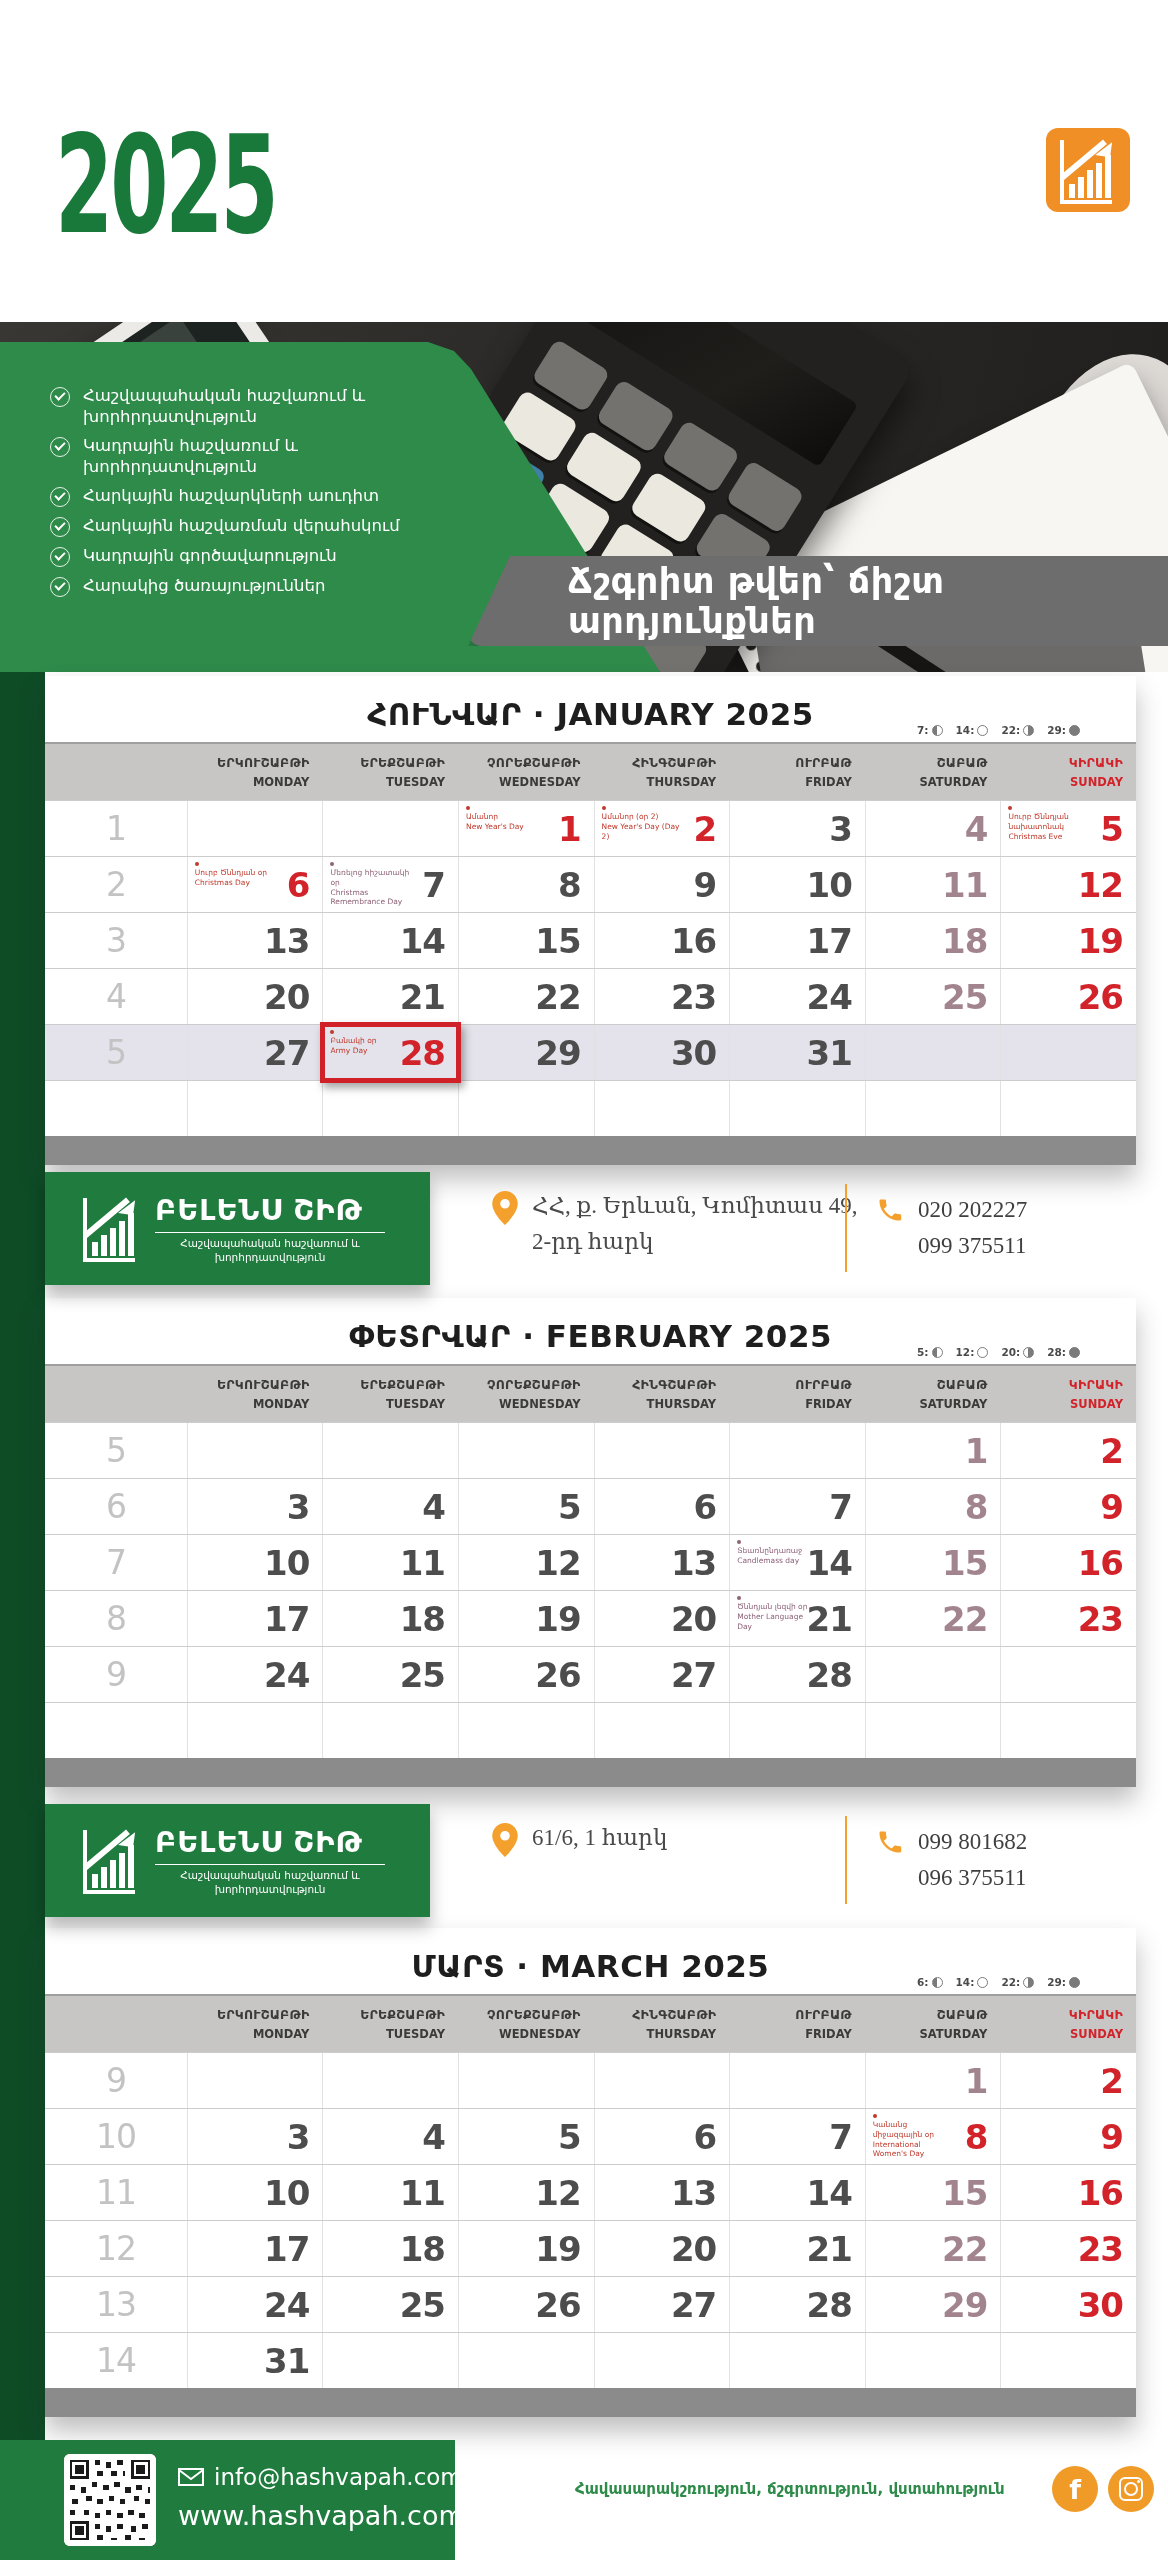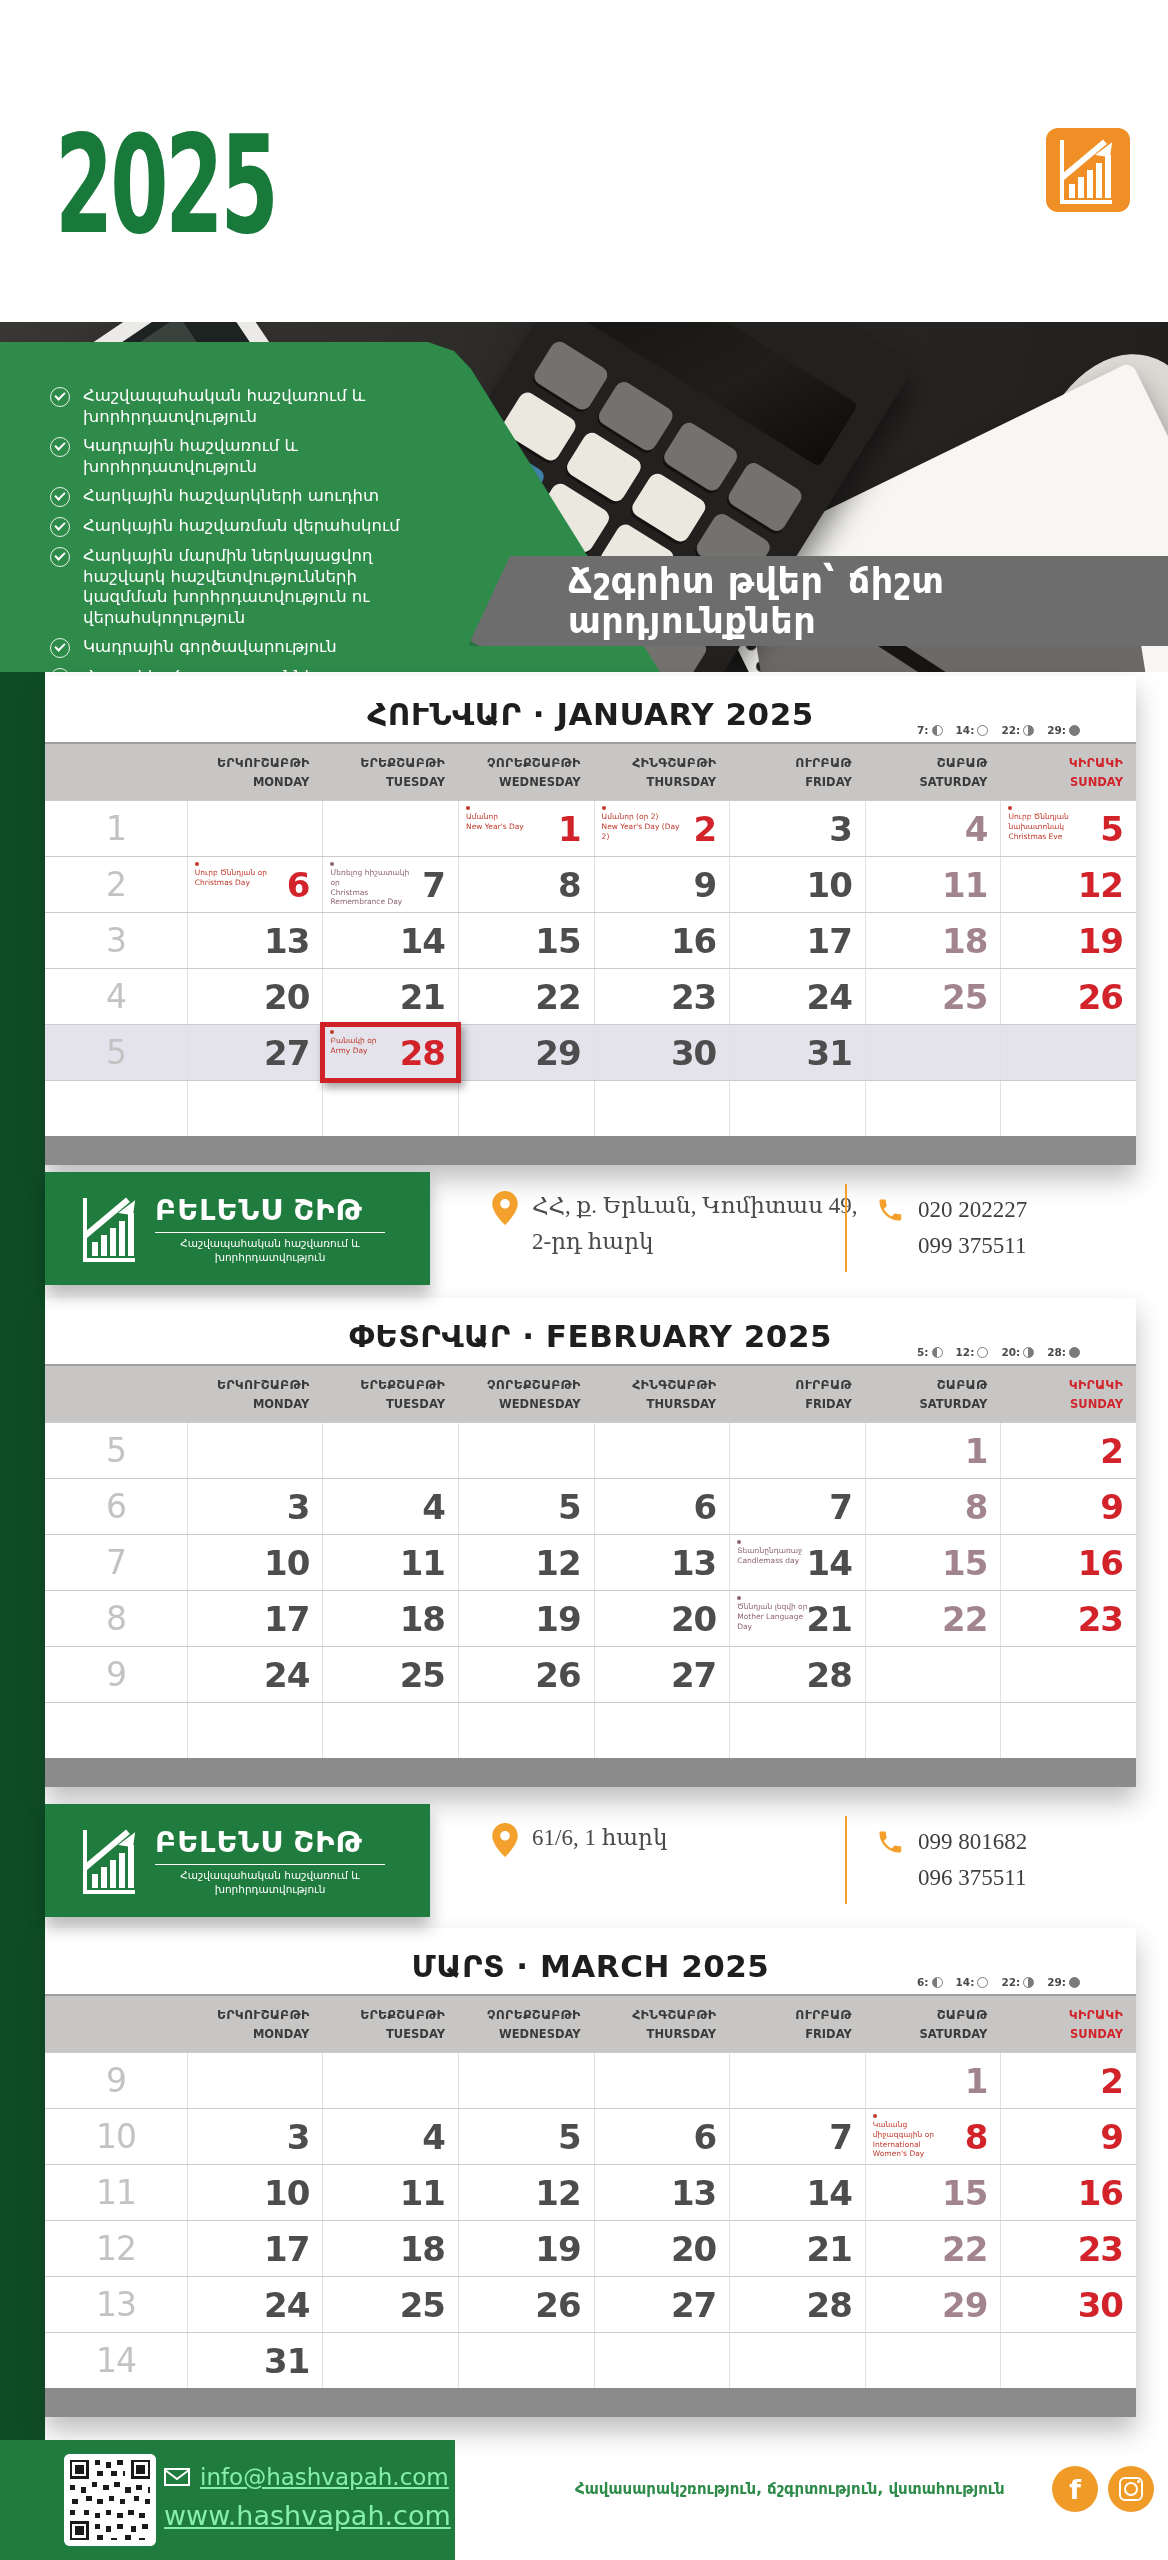--- a/index.html
+++ b/index.html
@@ -133,21 +133,21 @@
   .pin-icon{width:26px;height:34px;margin-top:3px;}
   .vline{position:absolute;left:845px;top:12px;width:2px;height:88px;background:#f4a02c;}
   .phones{position:absolute;left:876px;top:20px;display:flex;gap:14px;}
   .phones .nums{font-family:"Liberation Serif","DejaVu Serif",serif;font-size:23px;color:#3f3f3f;line-height:1.55;}
   .call-icon{width:28px;height:28px;margin-top:4px;}
 
   
   .footer{position:absolute;left:0;top:2440px;width:1168px;height:120px;z-index:2;}
   .footer-green{position:absolute;left:0;top:0;width:455px;height:120px;background:#1f7c3e;}
   .qr{position:absolute;left:64px;top:14px;width:92px;height:92px;background:#fff;border-radius:6px;}
-  .footer-lines{position:absolute;left:164px;top:24px;color:#86efac;text-decoration:underline;}
+  .footer-lines{position:absolute;left:178px;top:24px;color:#ffffff;}
   .email-row{display:flex;align-items:center;gap:10px;font-size:23px;}
   .website{font-size:27px;margin-top:10px;}
   .slogan{position:absolute;left:575px;top:40px;width:470px;font-size:15px;color:#2e8b4a;font-weight:600;}
   .social{position:absolute;left:1052px;top:26px;display:flex;gap:10px;}
   .soc{width:46px;height:46px;border-radius:50%;background:#f09a28;position:relative;display:flex;
     align-items:center;justify-content:center;}
   .soc.fb span{color:#fff;font-size:27px;font-weight:bold;}
   .ig{position:relative;width:20px;height:20px;border:2.5px solid #fff;border-radius:6px;}
   .ig::before{content:"";position:absolute;inset:3px;border:2.5px solid #fff;border-radius:50%;}
   .ig::after{content:"";position:absolute;right:1px;top:1px;width:3px;height:3px;background:#fff;border-radius:50%;}
@@ -228,24 +228,20 @@
           <span class="svc-ic"></span>
           <span class="svc-txt">Կադրային հաշվառում և խորհրդատվություն</span>
         </li>
         <li class="svc-item">
           <span class="svc-ic"></span>
           <span class="svc-txt">Հարկային հաշվարկների աուդիտ</span>
         </li>
         <li class="svc-item">
           <span class="svc-ic"></span>
           <span class="svc-txt">Հարկային հաշվառման վերահսկում</span>
-        </li>
-        <li class="svc-item">
-          <span class="svc-ic"></span>
-          <span class="svc-txt">Հարկային մարմին ներկայացվող հաշվարկ հաշվետվությունների կազմման խորհրդատվություն ու վերահսկողություն</span>
         </li>
         <li class="svc-item">
           <span class="svc-ic"></span>
           <span class="svc-txt">Կադրային գործավարություն</span>
         </li>
         <li class="svc-item">
           <span class="svc-ic"></span>
           <span class="svc-txt">Հարակից ծառայություններ</span>
         </li>
       </ul>

